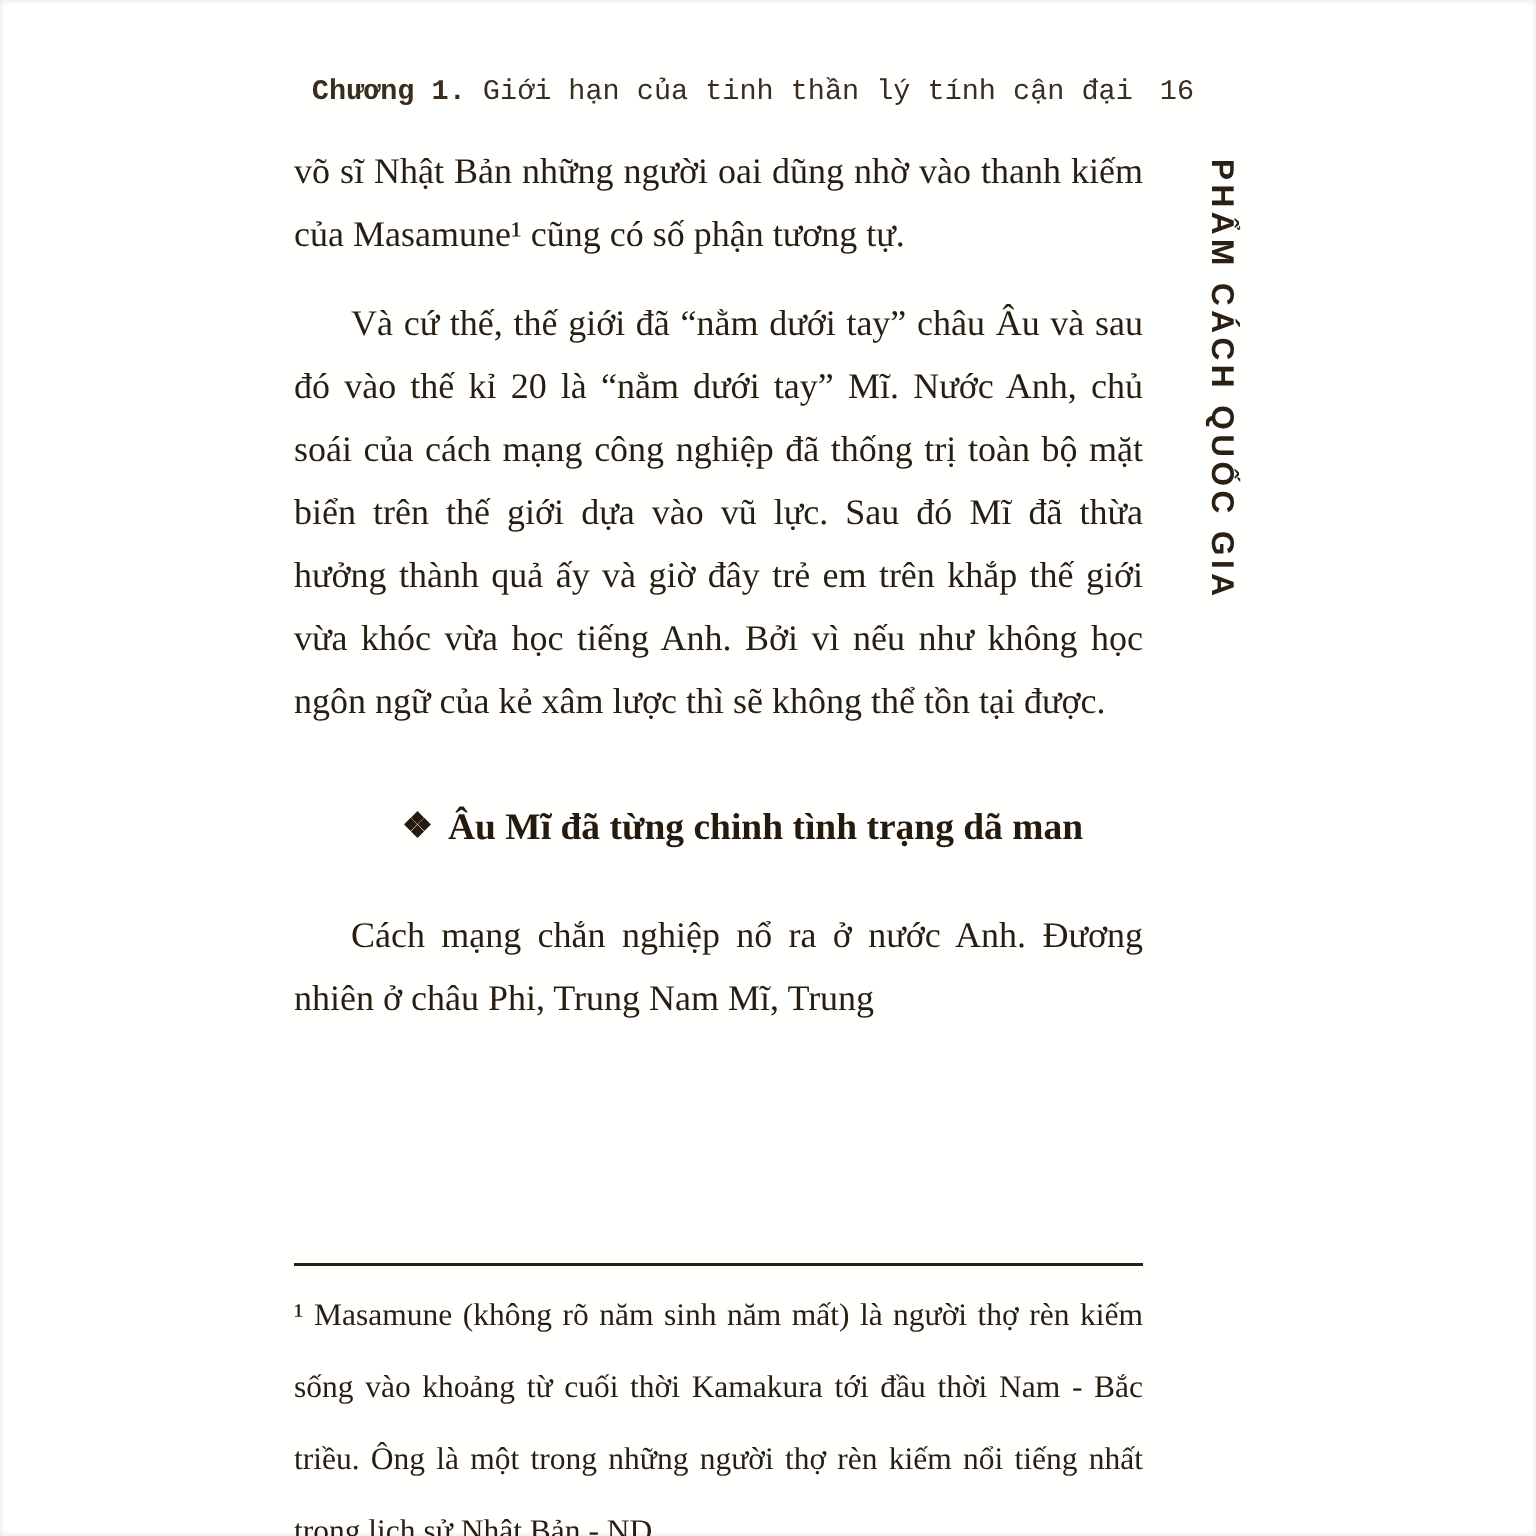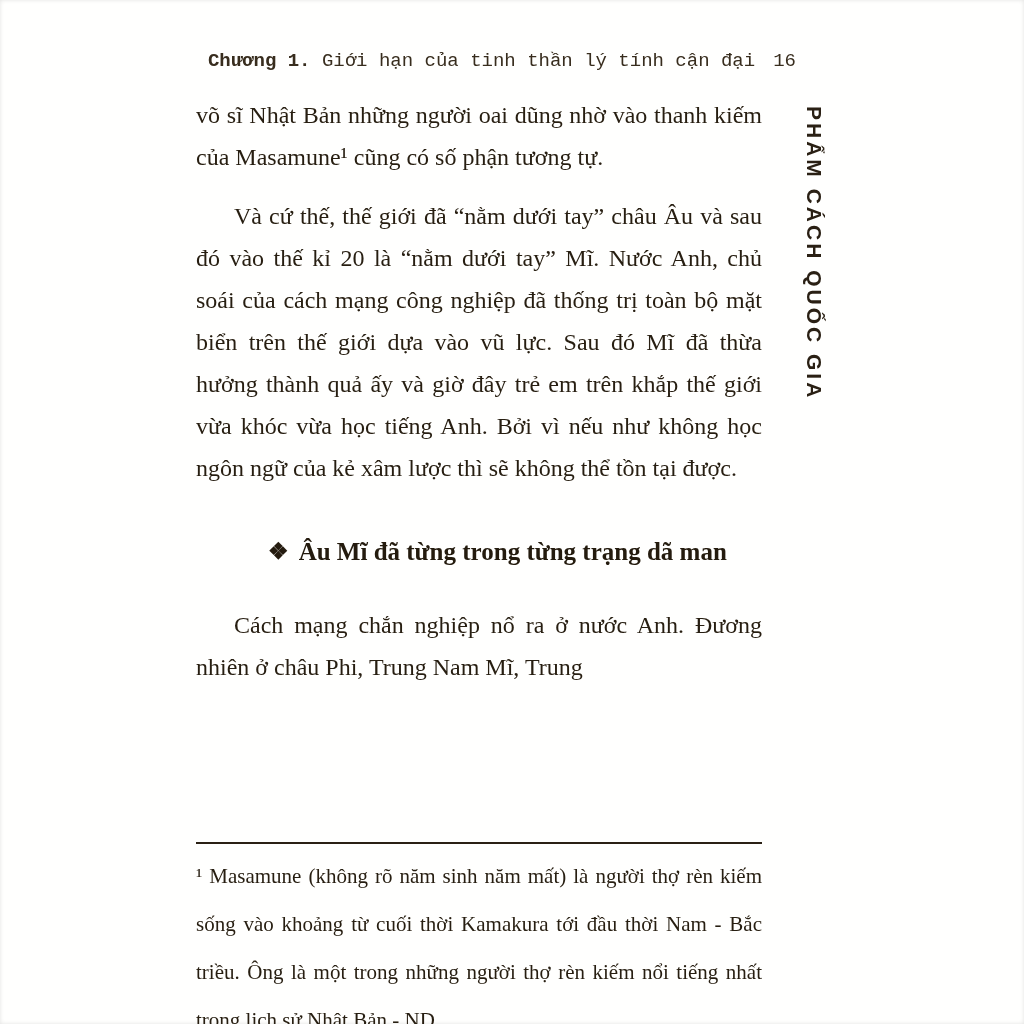--- a/index.html
+++ b/index.html
@@ -125,21 +125,21 @@
     <span class="page-number">16</span>
   </div>
 
   <div class="vertical-title">PHẨM CÁCH QUỐC GIA</div>
 
   <div class="content">
     <p>võ sĩ Nhật Bản những người oai dũng nhờ vào thanh kiếm của Masamune¹ cũng có số phận tương tự.</p>
     <p class="indent">Và cứ thế, thế giới đã “nằm dưới tay” châu Âu và sau đó vào thế kỉ 20 là “nằm dưới tay” Mĩ. Nước Anh, chủ soái của cách mạng công nghiệp đã thống trị toàn bộ mặt biển trên thế giới dựa vào vũ lực. Sau đó Mĩ đã thừa hưởng thành quả ấy và giờ đây trẻ em trên khắp thế giới vừa khóc vừa học tiếng Anh. Bởi vì nếu như không học ngôn ngữ của kẻ xâm lược thì sẽ không thể tồn tại được.</p>
 
     <div class="section-heading">
-      <span class="diamond-icon">❖</span><span>Âu Mĩ đã từng trong từng trạng dã man</span>
+      <span class="diamond-icon">❖</span><span>Âu Mĩ đã từng chinh tình trạng dã man</span>
     </div>
 
     <p class="indent">Cách mạng chắn nghiệp nổ ra ở nước Anh. Đương nhiên ở châu Phi, Trung Nam Mĩ, Trung</p>
   </div>
 
   <div class="footnote">
     <hr class="footnote-divider">
     <div>¹ Masamune (không rõ năm sinh năm mất) là người thợ rèn kiếm sống vào khoảng từ cuối thời Kamakura tới đầu thời Nam - Bắc triều. Ông là một trong những người thợ rèn kiếm nổi tiếng nhất trong lịch sử Nhật Bản - ND.</div>
   </div>
 

